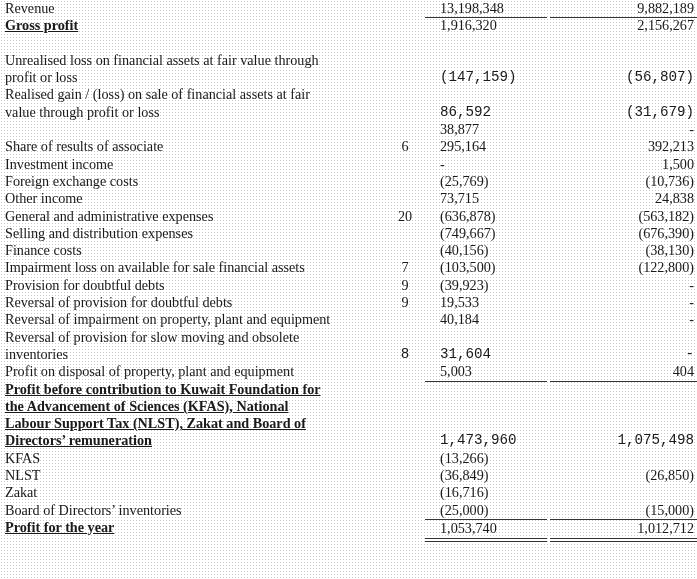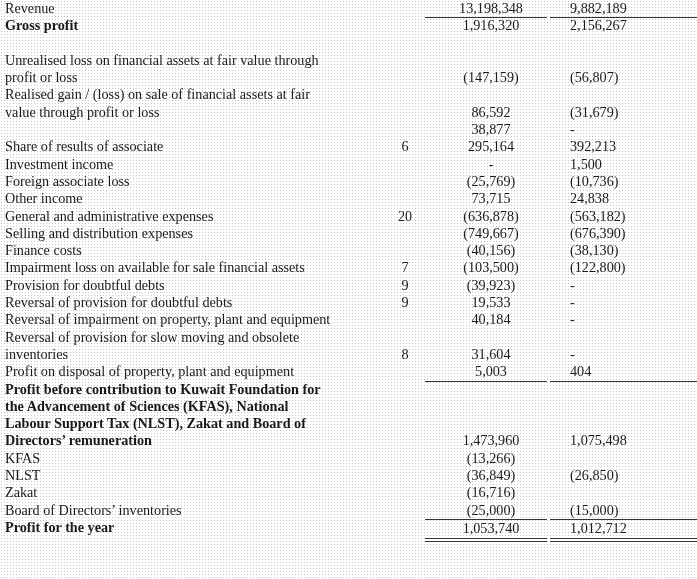--- a/index.html
+++ b/index.html
@@ -11,25 +11,25 @@
     font-family: "Liberation Serif", serif;
     font-size: 14.2px;
     color: #1a1a1a;
     position: relative;
   }
   .stmt { position: absolute; left: 5px; top: 0; width: 692px; }
   .row { position: relative; height: 17.3px; line-height: 17.3px; }
   .row.tall { height: 34.6px; }
   .row.xtall { height: 69.2px; }
   .label { position: absolute; left: 0; width: 355px; white-space: pre-line; line-height: 17.3px; }
-  .bold { font-weight: bold; }
+  .bold { font-weight: bold; text-decoration: underline; }
   .note { position: absolute; left: 390px; width: 20px; text-align: center; }
-  .c1 { position: absolute; left: 435px; width: 102px; text-align: center; }
-  .c2 { position: absolute; left: 565px; width: 124px; }
-  .bottom .note, .bottom .c1, .bottom .c2 { bottom: 0; }
+  .c1 { position: absolute; left: 435px; width: 102px; text-align: left; }
+  .c2 { position: absolute; left: 565px; width: 124px; text-align: right; }
+  .bottom .note, .bottom .c1, .bottom .c2 { bottom: 0; font-family: Liberation Mono, monospace; }
   .rule-top::before {
     content: ""; position: absolute; top: 0; height: 0;
     border-top: 1px solid #333;
   }
   .c1.rule-top::before { left: -15px; right: -5px; }
   .c2.rule-top::before { left: -20px; right: -5px; }
   .dbl::after {
     content: ""; position: absolute; bottom: -4px; height: 2px;
     border-top: 1px solid #333; border-bottom: 1px solid #333;
   }
@@ -82,21 +82,21 @@
     <span class="c1">295,164</span>
     <span class="c2">392,213</span>
   </div>
   <div class="row">
     <span class="label">Investment income</span>
     <span class="note"></span>
     <span class="c1">-</span>
     <span class="c2">1,500</span>
   </div>
   <div class="row">
-    <span class="label">Foreign associate loss</span>
+    <span class="label">Foreign exchange costs</span>
     <span class="note"></span>
     <span class="c1">(25,769)</span>
     <span class="c2">(10,736)</span>
   </div>
   <div class="row">
     <span class="label">Other income</span>
     <span class="note"></span>
     <span class="c1">73,715</span>
     <span class="c2">24,838</span>
   </div>

